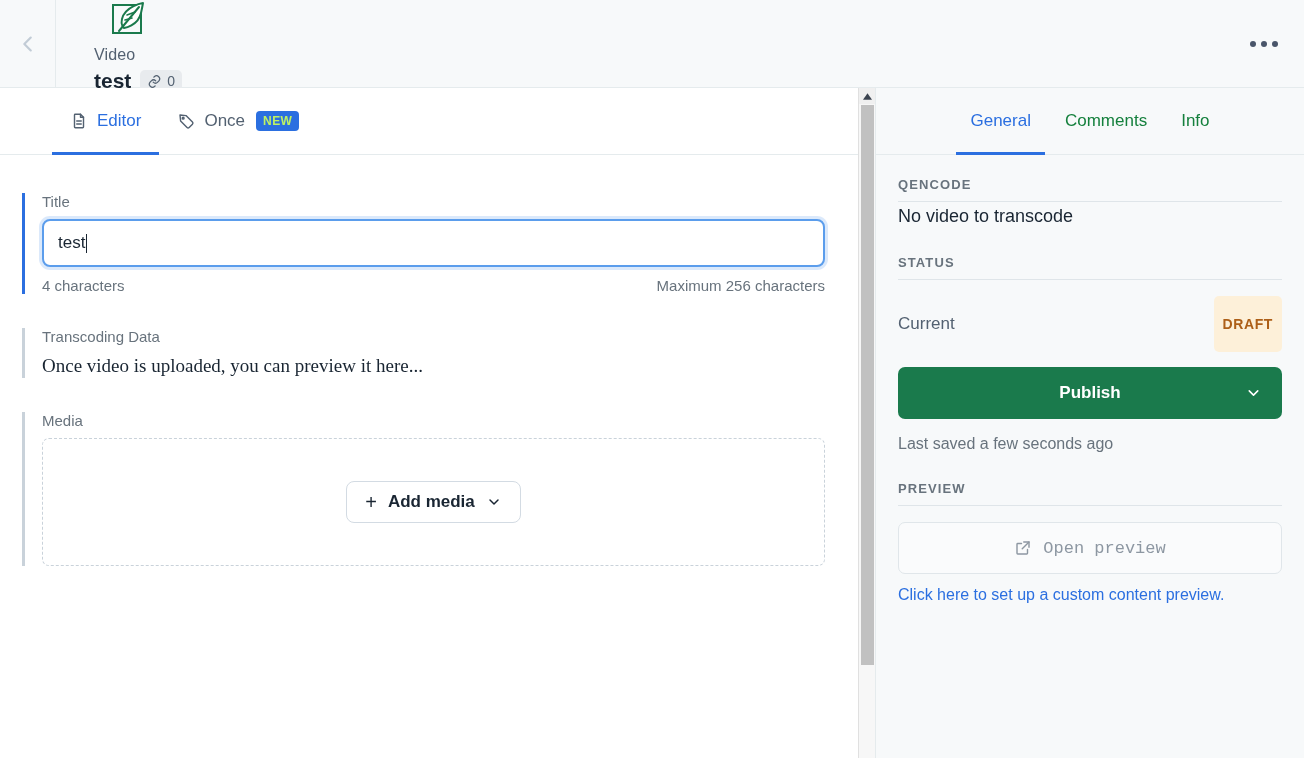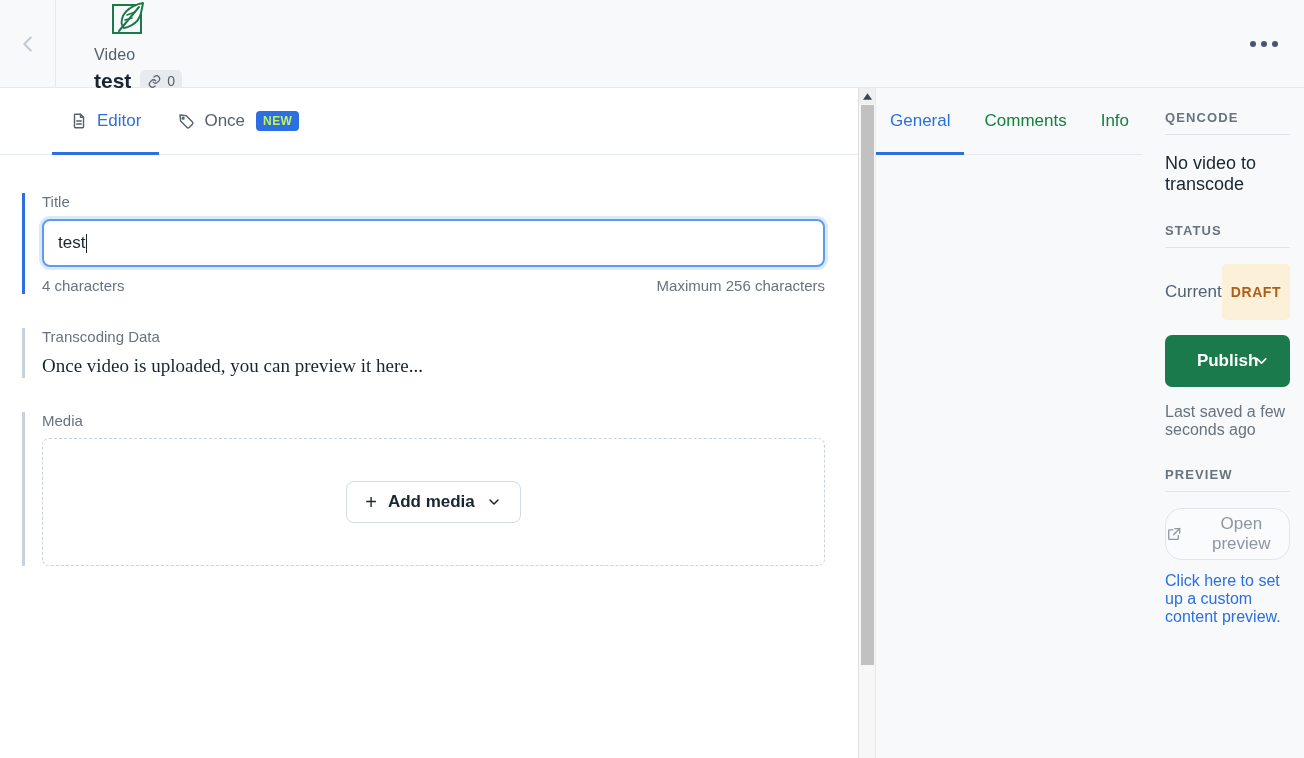--- a/index.html
+++ b/index.html
@@ -154,21 +154,21 @@
   }
   .vscroll .thumb {
     position: absolute; top: 17px; left: 2px; width: 13px; height: 560px;
     background: #c1c1c1; border-radius: 0;
   }
 
   
   .side-col {
     flex: 1; min-width: 0;
     background: #f7f9fa;
-    display: flex; flex-direction: row;
+    display: flex; flex-direction: column;
   }
   .side-tabbar {
     height: 67px; min-height: 67px;
     border-bottom: 1px solid #e5ebed;
     display: flex; align-items: stretch; justify-content: center;
     gap: 6px;
   }
   .side-tab {
     display: flex; align-items: center; padding: 0 14px;
     font-size: 17px; color: #15803d; position: relative; cursor: pointer;
@@ -176,21 +176,21 @@
   .side-tab.active { color: #2b6fe0; }
   .side-tab.active::after {
     content: ""; position: absolute; left: 0; right: 0; bottom: -1px;
     height: 3px; background: #2b6fe0;
   }
   .side-body { padding: 22px 22px 0 22px; }
   .sec-head {
     font-size: 13px; font-weight: bold; letter-spacing: 1.1px;
     color: #68737d; text-transform: uppercase;
     padding-bottom: 9px; border-bottom: 1px solid #dfe5e9;
-    margin-bottom: 18px;
+    margin-bottom: 4px;
   }
   .sec-head.tight { margin-bottom: 16px; }
   .plain-line { font-size: 18px; color: #192532; margin-bottom: 28px; }
   .status-row {
     display: flex; align-items: center; justify-content: space-between;
     margin-bottom: 15px;
   }
   .status-label { font-size: 17px; color: #536171; }
   .status-badge {
     background: #fdf0d9; color: #ad5f18;
@@ -202,23 +202,23 @@
     background: #1a7a4c; border: none; border-radius: 7px;
     color: #fff; font-size: 17px; font-weight: bold;
     font-family: "Liberation Sans", sans-serif;
     display: flex; align-items: center; justify-content: center;
     position: relative; cursor: pointer;
   }
   .publish-btn .chev { position: absolute; right: 20px; top: 50%; transform: translateY(-50%); }
   .saved-note { font-size: 16px; color: #68737d; margin-top: 16px; margin-bottom: 28px; }
   .preview-btn {
     width: 100%; height: 52px;
-    background: #fafbfc; border: 1px solid #e0e6ea; border-radius: 17px;
+    background: #fafbfc; border: 1px solid #e0e6ea; border-radius: 7px;
     color: #8d97a2; font-size: 17px;
-    font-family: Liberation Sans, sans-serif;
+    font-family: Liberation Mono, monospace;
     display: flex; align-items: center; justify-content: center; gap: 11px;
     cursor: pointer;
   }
   .preview-note {
     font-size: 16px; color: #68737d; line-height: 22px; margin-top: 18px;
   }
   .preview-link {
     display: inline-block; margin-top: 12px;
     font-size: 16px; color: #2b6fe0; text-decoration: none; cursor: pointer;
   }

